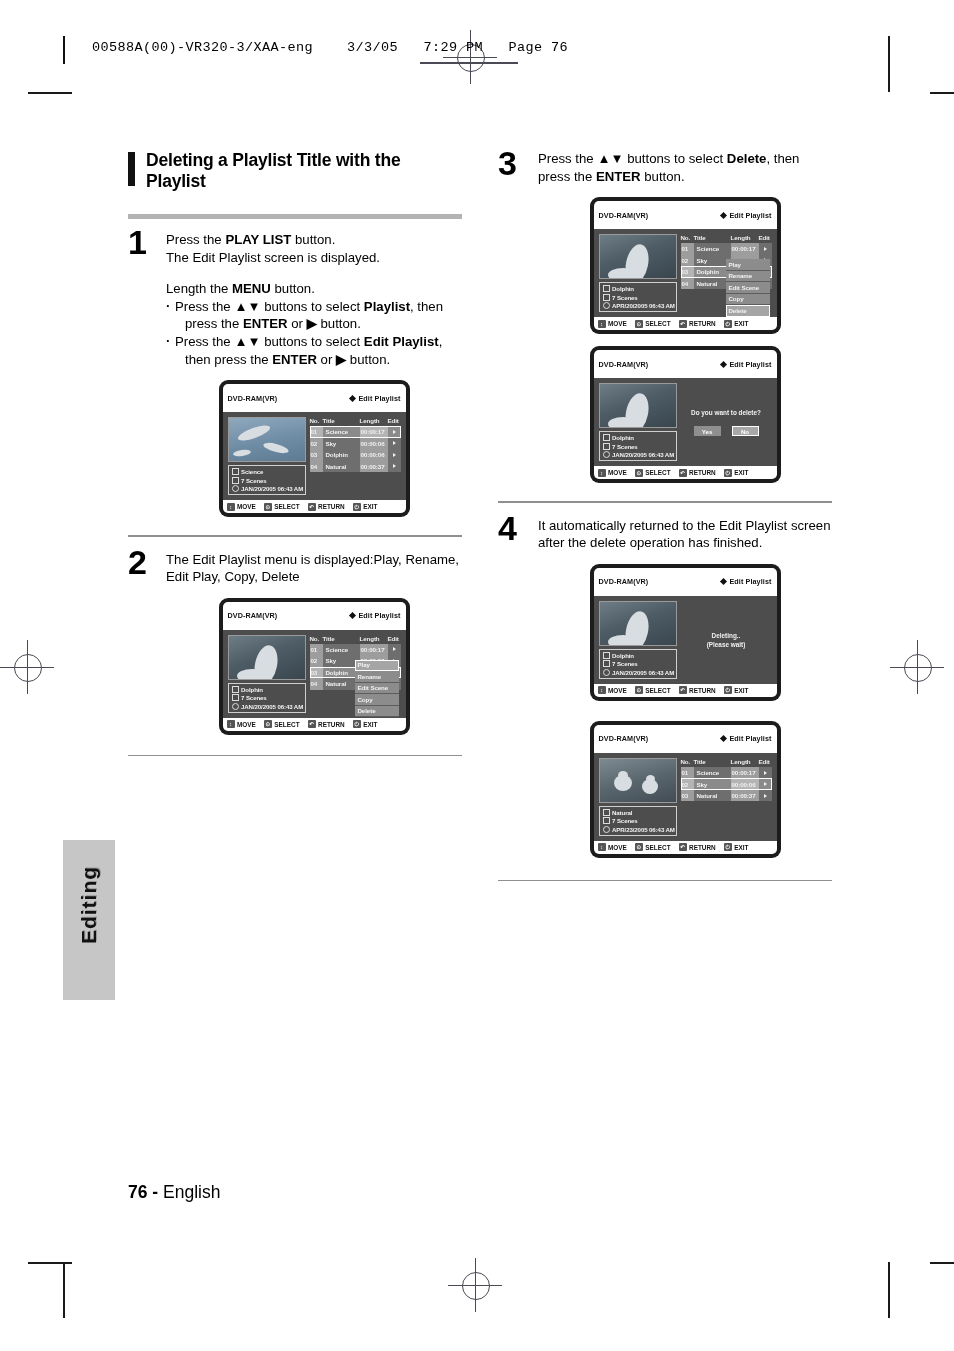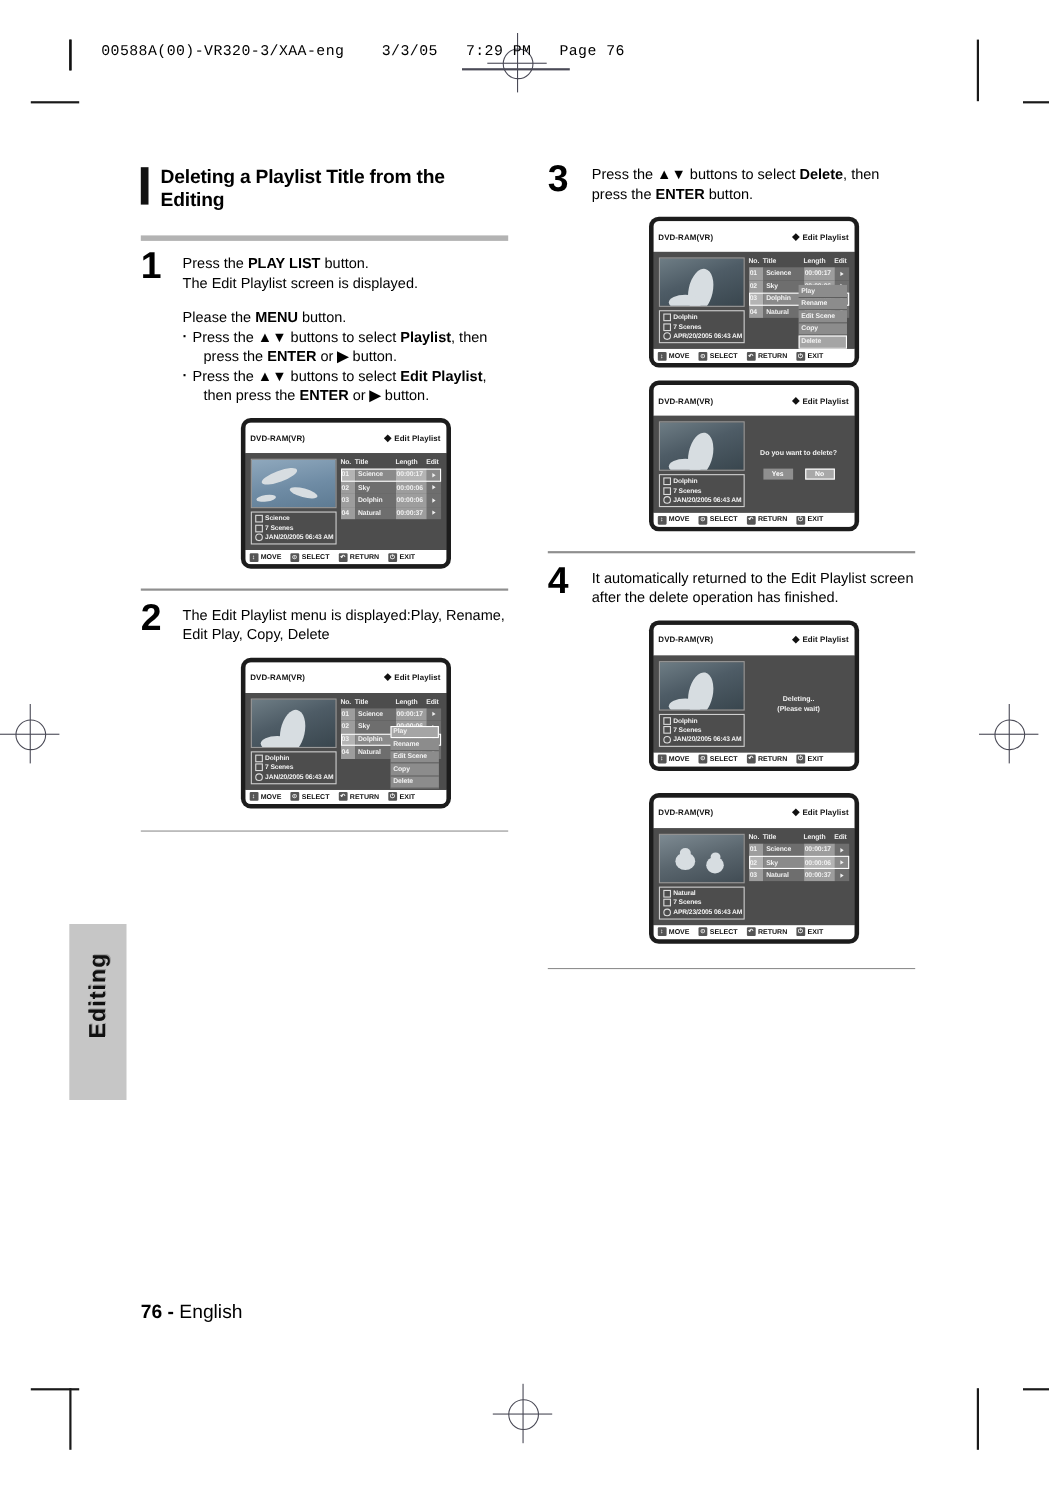--- a/index.html
+++ b/index.html
@@ -157,30 +157,30 @@
 <div class="runhead-underline"></div>
 
 <div class="sidetab">
   <span>Editing</span>
 </div>
 
 <div class="col col-left">
 
   <div class="sect-title">
     <span class="bar"></span>
-    <span>Deleting a Playlist Title from the Editing</span>
+    <span>Deleting a Playlist Title with the Playlist</span>
   </div>
 
   <div class="hr-thick"></div>
 
   <div class="step">
     <div class="step-num">1</div>
     <p><span>Press the </span><b>PLAY LIST</b><span> button.</span></p>
     <p>The Edit Playlist screen is displayed.</p>
-    <p class="gap"><span>Please the </span><b>MENU</b><span> button.</span></p>
+    <p class="gap"><span>Length the </span><b>MENU</b><span> button.</span></p>
     <ul class="bullets">
       <li><span>Press the </span><b>▲▼</b><span> buttons to select </span><b>Playlist</b><span>, then</span><span class="ind"><span>press the </span><b>ENTER</b><span> or </span><b>▶</b><span> button.</span></span></li>
       <li><span>Press the </span><b>▲▼</b><span> buttons to select </span><b>Edit Playlist</b><span>,</span><span class="ind"><span>then press the </span><b>ENTER</b><span> or </span><b>▶</b><span> button.</span></span></li>
     </ul>
 
     <div class="tv">
       <div class="tv-inner">
         <div class="tv-title">
           <span>DVD-RAM(VR)</span>
           <span class="right">

